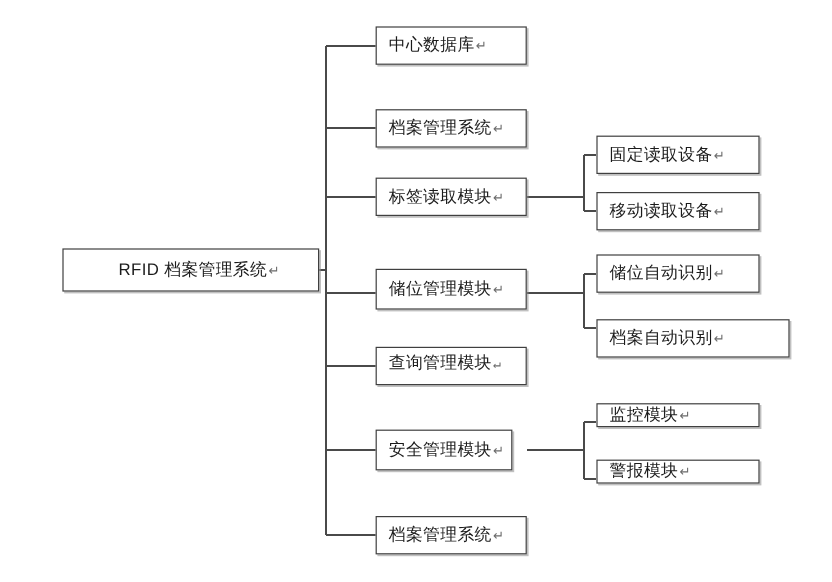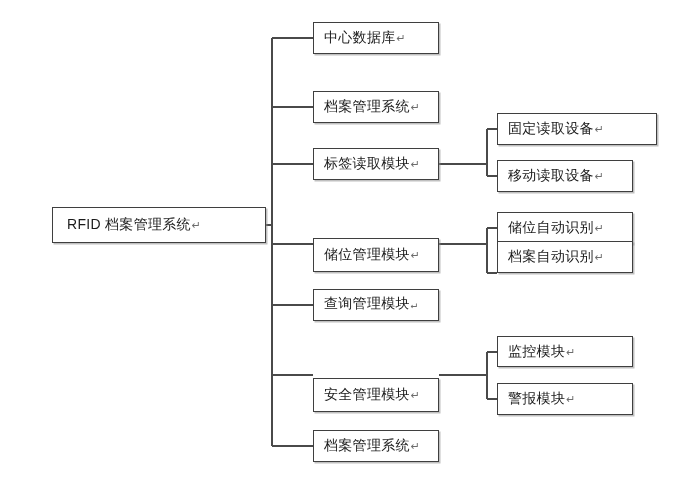--- a/index.html
+++ b/index.html
@@ -80,86 +80,86 @@
       <line x1="439" y1="244" x2="487" y2="244" stroke="#4a4a4a" stroke-width="1.6" shape-rendering="crispEdges"></line>
       <line x1="487" y1="228" x2="487" y2="273" stroke="#4a4a4a" stroke-width="1.6" shape-rendering="crispEdges"></line>
       <line x1="487" y1="228" x2="497" y2="228" stroke="#4a4a4a" stroke-width="1.6" shape-rendering="crispEdges"></line>
       <line x1="487" y1="273" x2="497" y2="273" stroke="#4a4a4a" stroke-width="1.6" shape-rendering="crispEdges"></line>
       <line x1="439" y1="375" x2="487" y2="375" stroke="#4a4a4a" stroke-width="1.6" shape-rendering="crispEdges"></line>
       <line x1="487" y1="352" x2="487" y2="399" stroke="#4a4a4a" stroke-width="1.6" shape-rendering="crispEdges"></line>
       <line x1="487" y1="352" x2="497" y2="352" stroke="#4a4a4a" stroke-width="1.6" shape-rendering="crispEdges"></line>
       <line x1="487" y1="399" x2="497" y2="399" stroke="#4a4a4a" stroke-width="1.6" shape-rendering="crispEdges"></line>
     </svg>
 
-  <div class="node root" id="node-root" style="left: 52px; top: 207px; width: 214px; height: 36px;">
+  <div class="node root" id="node-root" style="left: 52px; top: 207px; width: 214px; height: 36px; justify-content: center;">
     <span class="node-label">
       <span>RFID 档案管理系统</span><span class="cr">↵</span>
     </span>
   </div>
 
   <div class="node" id="node-central-database" style="left: 313px; top: 22px; width: 126px; height: 32px;">
     <span class="node-label">
       <span>中心数据库</span><span class="cr">↵</span>
     </span>
   </div>
   <div class="node" id="node-tag-issuing-module" style="left: 313px; top: 91px; width: 126px; height: 32px;">
     <span class="node-label">
       <span>档案管理系统</span><span class="cr">↵</span>
     </span>
   </div>
   <div class="node" id="node-tag-reading-module" style="left: 313px; top: 148px; width: 126px; height: 32px;">
     <span class="node-label">
       <span>标签读取模块</span><span class="cr">↵</span>
     </span>
   </div>
-  <div class="node" id="node-storage-management-module" style="left: 313px; top: 238px; width: 126px; height: 34px;">
+  <div class="node" id="node-storage-management-module" style="left: 313px; top: 224px; width: 126px; height: 34px;">
     <span class="node-label">
       <span>储位管理模块</span><span class="cr">↵</span>
     </span>
   </div>
   <div class="node" id="node-query-management-module" style="left: 313px; top: 289px; width: 126px; height: 32px; font-family: Liberation Mono, monospace;">
     <span class="node-label">
       <span>查询管理模块</span><span class="cr">↵</span>
     </span>
   </div>
-  <div class="node" id="node-security-management-module" style="left: 313px; top: 358px; width: 126px; height: 34px; margin-top: 20px;">
+  <div class="node" id="node-security-management-module" style="left: 313px; top: 358px; width: 114px; height: 34px;">
     <span class="node-label">
       <span>安全管理模块</span><span class="cr">↵</span>
     </span>
   </div>
   <div class="node" id="node-destruction-management-module" style="left: 313px; top: 430px; width: 126px; height: 32px;">
     <span class="node-label">
       <span>档案管理系统</span><span class="cr">↵</span>
     </span>
   </div>
 
-  <div class="node leaf" id="node-fixed-reader-device" style="left: 497px; top: 113px; width: 160px; height: 32px;">
+  <div class="node leaf" id="node-fixed-reader-device" style="left: 497px; top: 113px; width: 136px; height: 32px;">
     <span class="node-label">
       <span>固定读取设备</span><span class="cr">↵</span>
     </span>
   </div>
   <div class="node leaf" id="node-storage-auto-recognition" style="left: 497px; top: 212px; width: 136px; height: 32px;">
     <span class="node-label">
       <span>储位自动识别</span><span class="cr">↵</span>
     </span>
   </div>
   <div class="node leaf" id="node-mobile-reader-device" style="left: 497px; top: 160px; width: 136px; height: 32px;">
     <span class="node-label">
       <span>移动读取设备</span><span class="cr">↵</span>
     </span>
   </div>
-  <div class="node leaf" id="node-archive-auto-recognition" style="left: 497px; top: 241px; width: 136px; height: 32px;">
+  <div class="node leaf" id="node-archive-auto-recognition" style="left: 497px; top: 266px; width: 161px; height: 32px;">
     <span class="node-label">
       <span>档案自动识别</span><span class="cr">↵</span>
     </span>
   </div>
-  <div class="node leaf" id="node-monitoring-module" style="left: 497px; top: 336px; width: 136px; height: 31px;">
+  <div class="node leaf" id="node-monitoring-module" style="left: 497px; top: 336px; width: 136px; height: 20px;">
     <span class="node-label">
       <span>监控模块</span><span class="cr">↵</span>
     </span>
   </div>
-  <div class="node leaf" id="node-alarm-module" style="left: 497px; top: 383px; width: 136px; height: 32px;">
+  <div class="node leaf" id="node-alarm-module" style="left: 497px; top: 383px; width: 136px; height: 20px;">
     <span class="node-label">
       <span>警报模块</span><span class="cr">↵</span>
     </span>
   </div>
 
 </div>
 
 </body></html>

